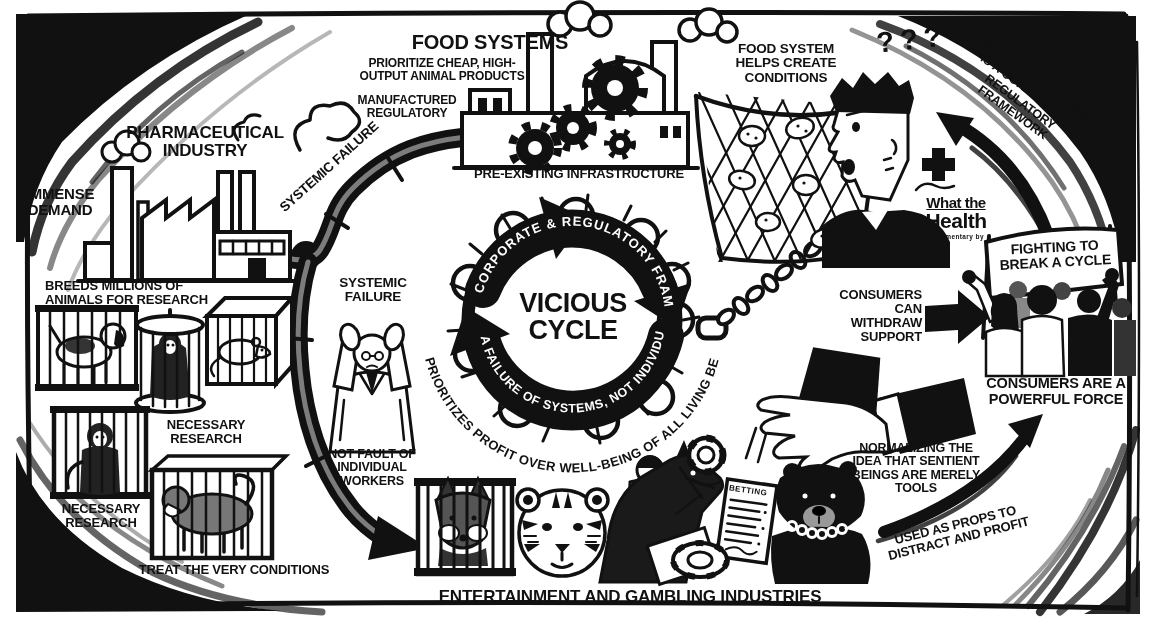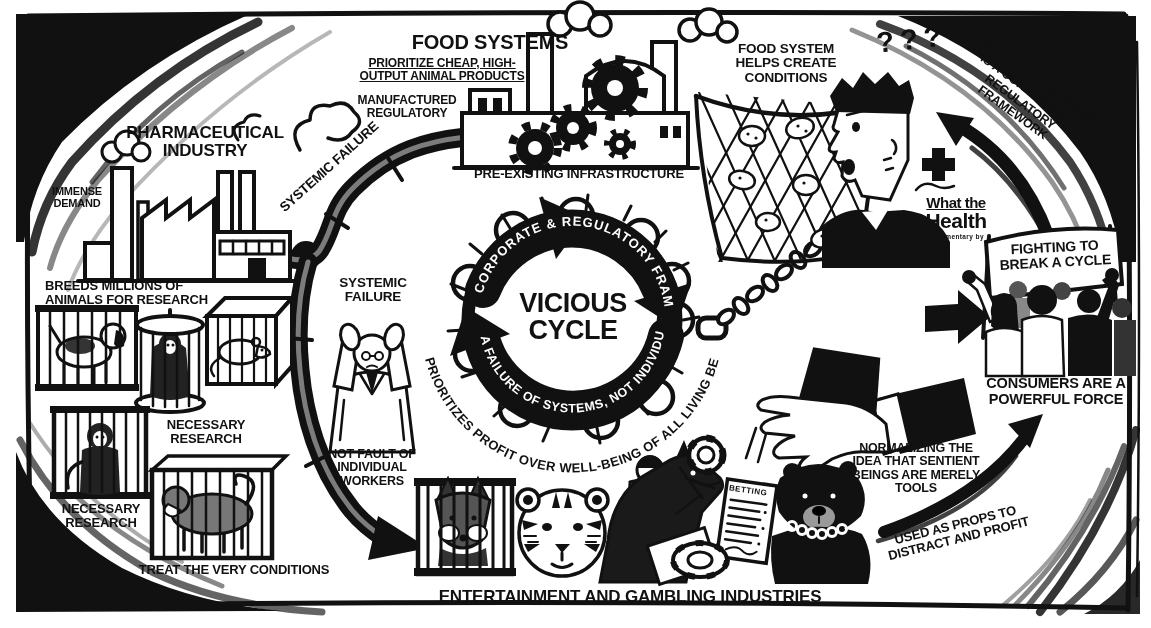--- a/index.html
+++ b/index.html
@@ -455,46 +455,47 @@
   </text>
   <text class="arcB">
     <textPath href="#arcBottomPath" startOffset="4">A FAILURE OF SYSTEMS, NOT INDIVIDUALS</textPath>
   </text>
   <text class="arcO">
     <textPath href="#arcOuterPath" startOffset="0">PRIORITIZES PROFIT OVER WELL-BEING OF ALL LIVING BEINGS</textPath>
   </text>
 </svg>
 
 <div class="lbl" style="left:115px;top:124px;width:180px;font-size:17px;">PHARMACEUTICAL INDUSTRY</div>
-<div class="lbl" style="left:38px;top:186px;width:78px;font-size:11px;">IMMENSE DEMAND</div>
+<div class="lbl" style="left:21px;top:186px;width:78px;font-size:15px;">IMMENSE DEMAND</div>
 <div class="lbl" style="left:45px;top:279px;width:172px;font-size:13px;text-align:left;">BREEDS MILLIONS OF ANIMALS FOR RESEARCH</div>
 <div class="lbl" style="left:262px;top:160px;width:135px;font-size:13.5px;transform:rotate(-42deg);white-space:nowrap;">SYSTEMIC FAILURE</div>
 <div class="lbl" style="left:158px;top:418px;width:96px;font-size:13px;">NECESSARY RESEARCH</div>
 <div class="lbl" style="left:53px;top:502px;width:96px;font-size:13px;">NECESSARY RESEARCH</div>
 <div class="lbl" style="left:128px;top:563px;width:212px;font-size:13px;">TREAT THE VERY CONDITIONS</div>
 
 <div class="lbl" style="left:358px;top:32px;width:168px;font-size:20px;margin-left:48px;">FOOD SYSTEMS</div>
-<div class="lbl" style="left:350px;top:57px;width:184px;font-size:12px;text-decoration:underline;">PRIORITIZE CHEAP, HIGH-OUTPUT ANIMAL PRODUCTS</div>
+<div class="lbl" style="left:350px;top:57px;width:184px;font-size:12px;">PRIORITIZE CHEAP, HIGH-OUTPUT ANIMAL PRODUCTS</div>
 <div class="lbl" style="left:348px;top:94px;width:118px;font-size:12px;">MANUFACTURED REGULATORY</div>
 <div class="lbl" style="left:468px;top:167px;width:222px;font-size:13px;">PRE-EXISTING INFRASTRUCTURE</div>
 
 <div class="lbl" style="left:508px;top:290px;width:130px;font-size:27px;line-height:1.0;letter-spacing:-0.5px;">VICIOUS CYCLE</div>
 
 <div class="lbl" style="left:325px;top:276px;width:96px;font-size:13.5px;">SYSTEMIC FAILURE</div>
 <div class="lbl" style="left:316px;top:448px;width:112px;font-size:12.5px;">NOT FAULT OF INDIVIDUAL WORKERS</div>
 
 <div class="lbl" style="left:424px;top:588px;width:412px;font-size:17px;">ENTERTAINMENT AND GAMBLING INDUSTRIES</div>
 <div class="lbl" style="left:724px;top:487px;width:48px;font-size:8px;transform:rotate(8deg);letter-spacing:0.5px;">BETTING</div>
 
 <div class="lbl" style="left:730px;top:42px;width:112px;font-size:13.5px;">FOOD SYSTEM HELPS CREATE CONDITIONS</div>
 <div class="lbl" style="left:866px;top:24px;width:92px;font-size:29px;letter-spacing:6px;transform:rotate(-6deg);">???</div>
 <div class="lbl" style="left:948px;top:70px;width:152px;font-size:12.5px;transform:rotate(36deg);">ROOT OF THE PROBLEM IS A CORPORATE &amp; REGULATORY FRAMEWORK</div>
 <div class="lbl" style="left:905px;top:195px;width:102px;font-size:15px;letter-spacing:-0.5px;text-decoration:underline;">What the</div>
 <div class="lbl" style="left:905px;top:210px;width:102px;font-size:21px;letter-spacing:-0.5px;">Health</div>
 <div class="lbl" style="left:905px;top:234px;width:102px;font-size:6.5px;letter-spacing:0.4px;">documentary by</div>
 
+<div class="lbl" style="left:822px;top:288px;width:100px;font-size:13px;text-align:right;">CONSUMERS CAN WITHDRAW SUPPORT</div>
 <div class="lbl" style="left:995px;top:240px;width:120px;font-size:14px;transform:rotate(-3deg);">FIGHTING TO BREAK A CYCLE</div>
 <div class="lbl" style="left:962px;top:376px;width:188px;font-size:14.5px;">CONSUMERS ARE A POWERFUL FORCE</div>
 
 <div class="lbl" style="left:848px;top:442px;width:136px;font-size:12.5px;">NORMALIZING THE IDEA THAT SENTIENT BEINGS ARE MERELY TOOLS</div>
 <div class="lbl" style="left:866px;top:518px;width:182px;font-size:13px;transform:rotate(-14deg);">USED AS PROPS TO DISTRACT AND PROFIT</div>
 
 </div>
 
 </body></html>

